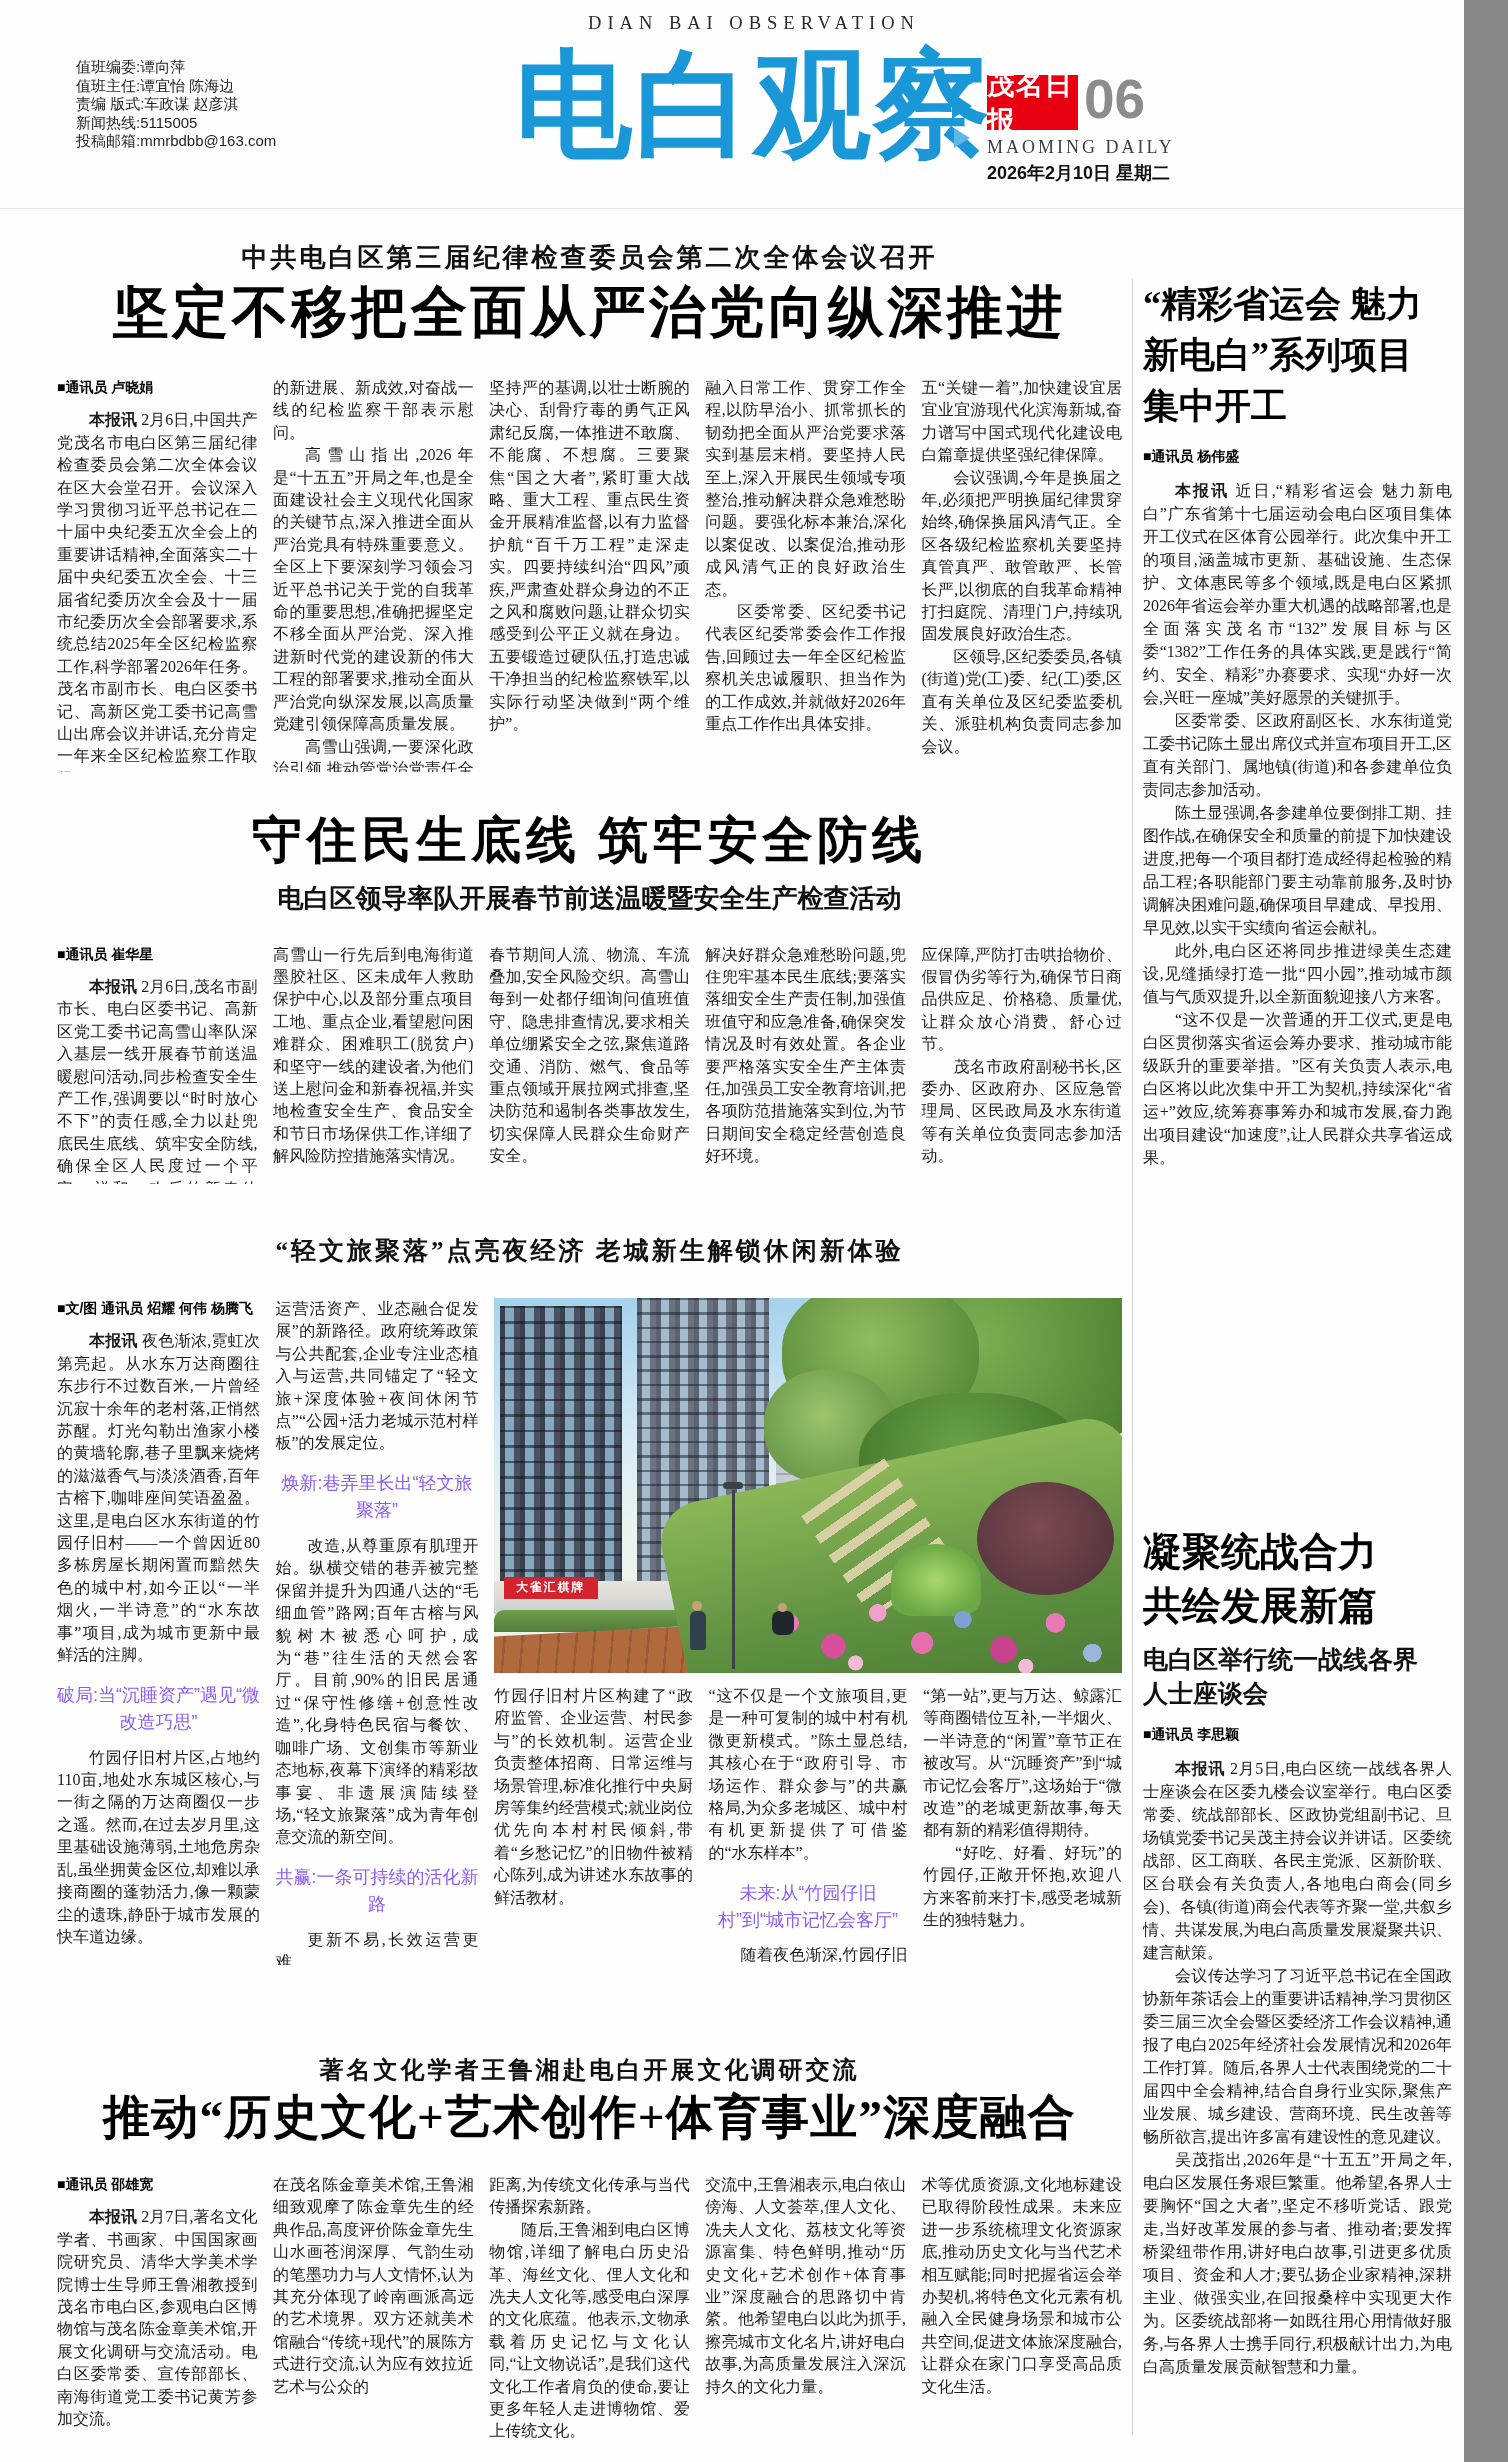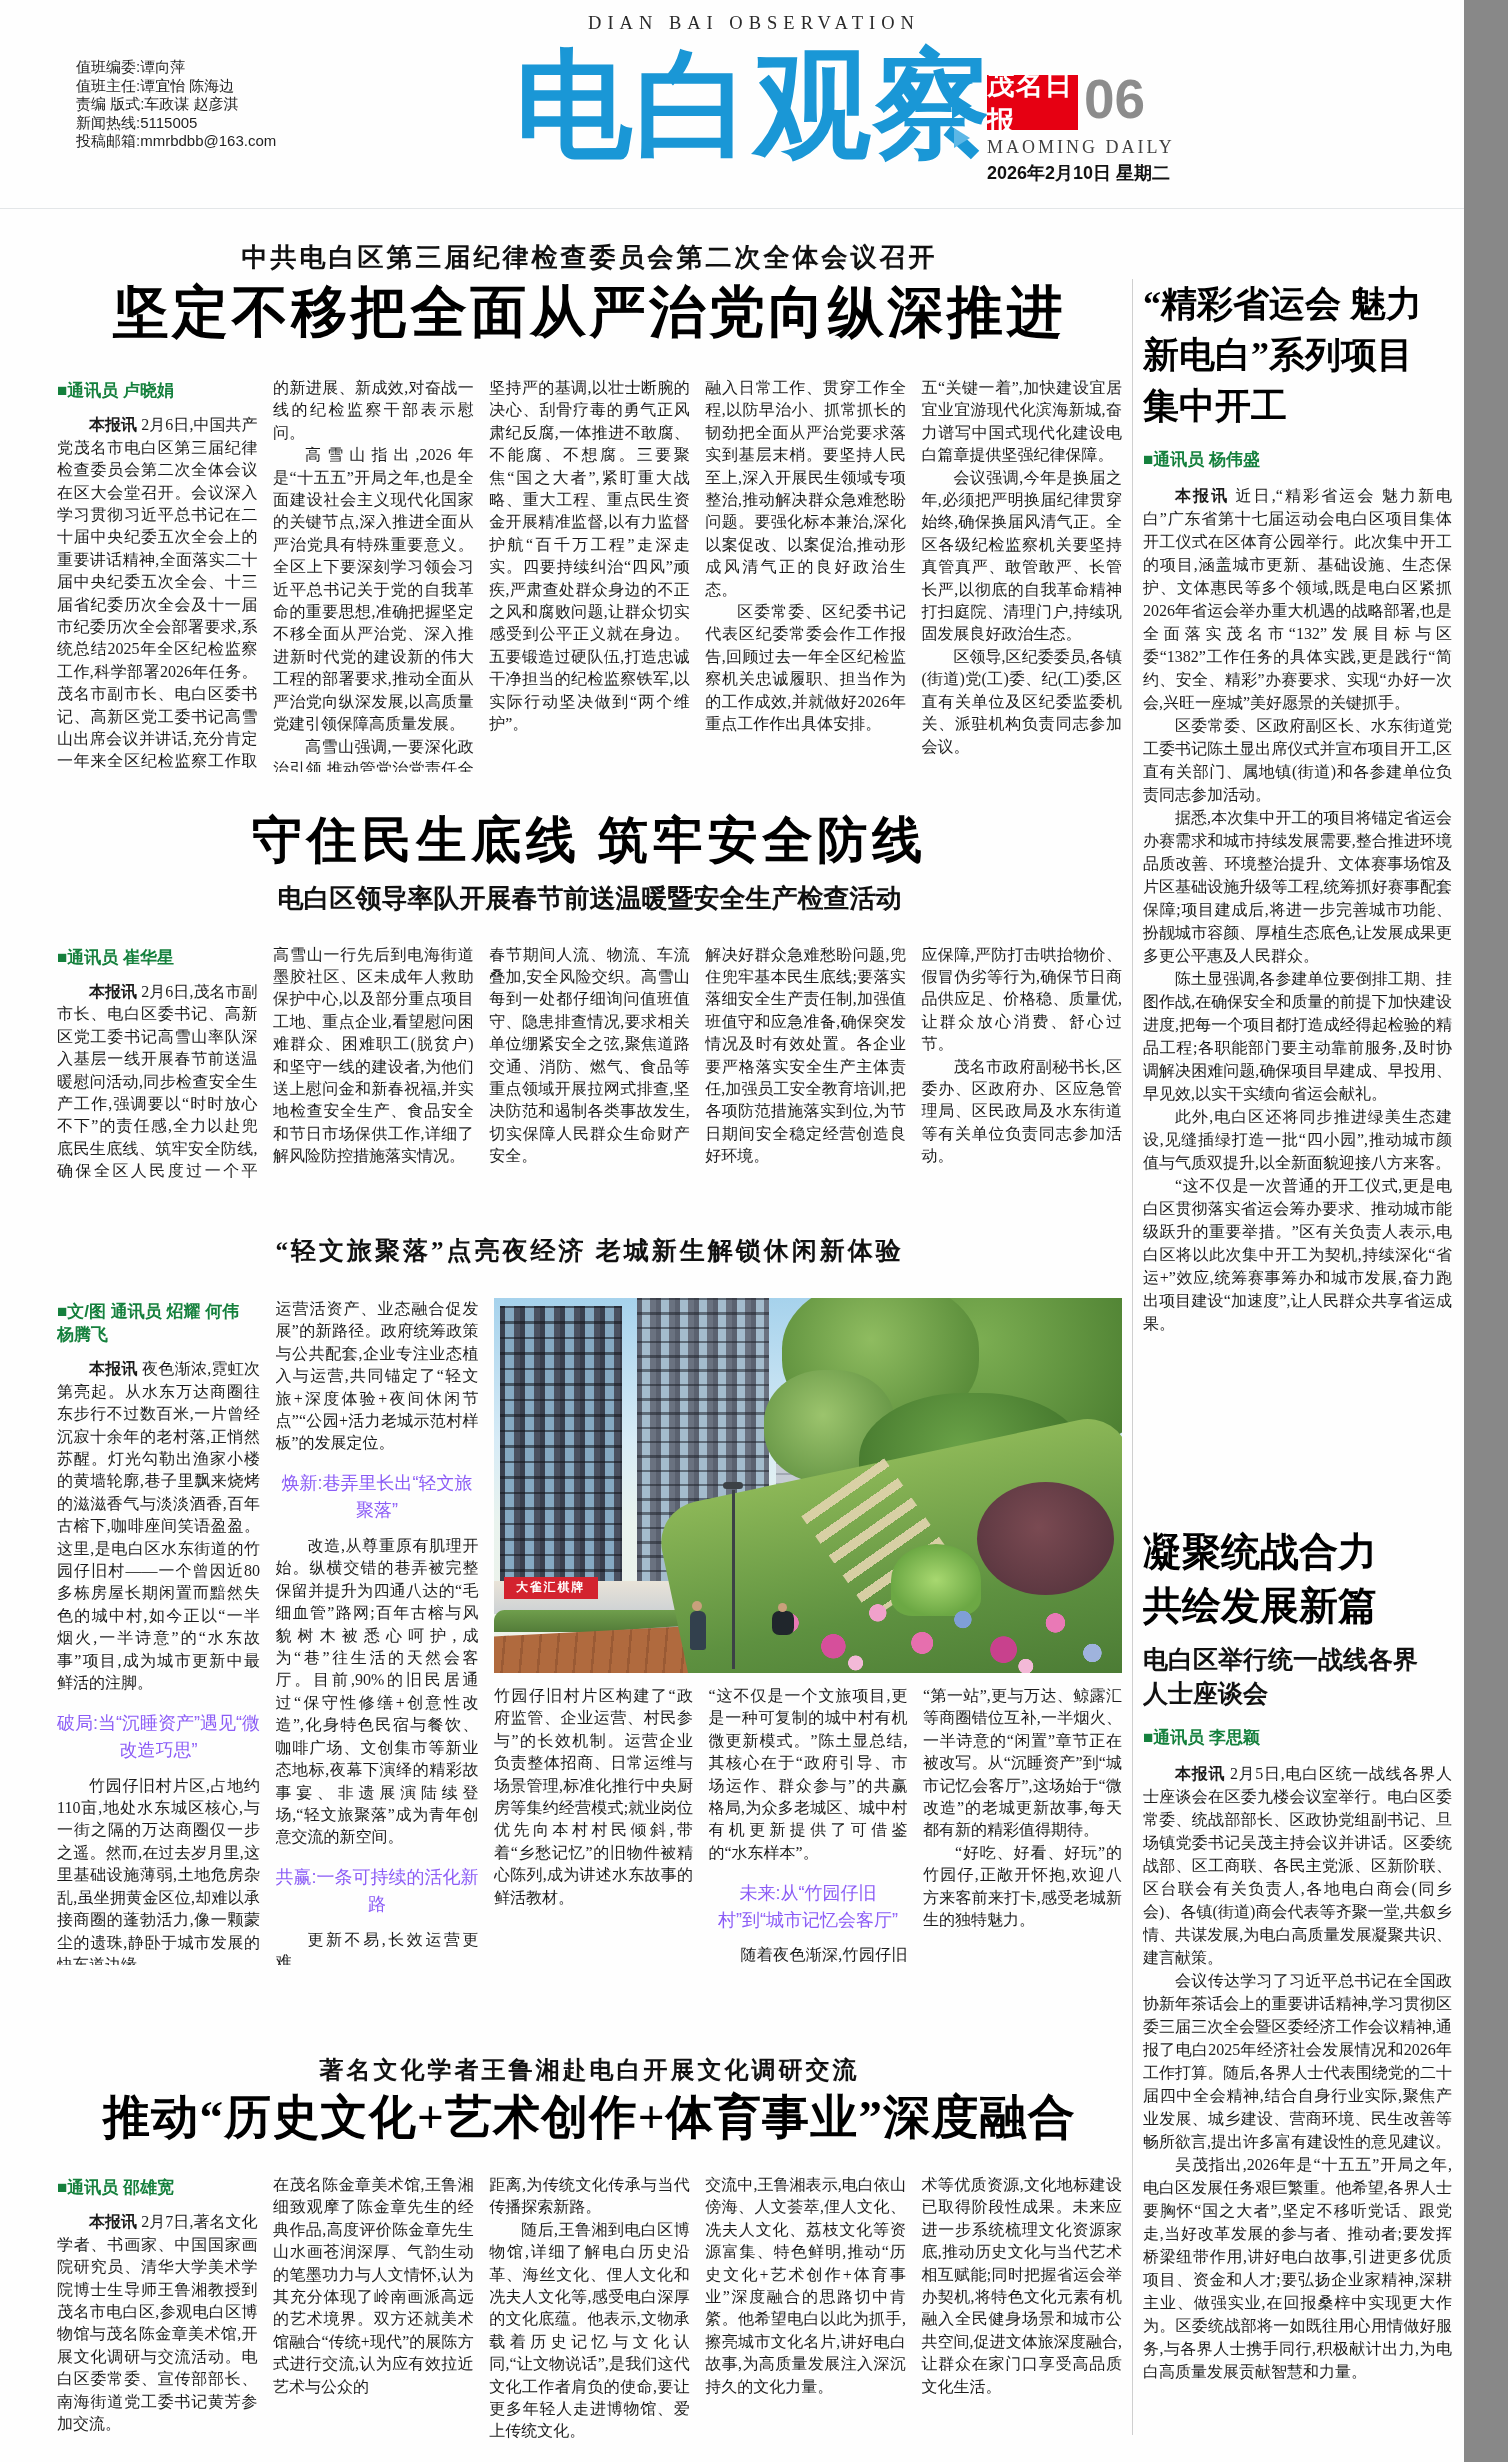--- a/index.html
+++ b/index.html
@@ -31,22 +31,22 @@
   
   .vrule{position:absolute;left:1132px;top:279px;width:1.2px;height:2156px;background:#cfcfcf;}
   .kicker{text-align:center;font-size:26px;font-weight:700;letter-spacing:3px;color:#111;
           font-family:"Liberation Serif",serif;}
   .hl{ text-align:center;font-weight:900;color:#000;font-family:"Liberation Serif","DejaVu Serif",serif;}
   .cols{display:flex;gap:15.5px;overflow:hidden;}
   .col{flex:1 1 0;overflow:hidden;}
   .col p{margin:0;font-size:16px;line-height:22.4px;text-align:justify;text-indent:2em;color:#1c1c1c;}
   .col p.cont{text-indent:0;}
   .col p b{font-family:"Liberation Sans","DejaVu Sans",sans-serif;font-weight:700;}
-  .byline{font-family:"Liberation Sans","DejaVu Sans",sans-serif;font-weight:700;font-size:17px;
-          margin:2.4px 0 12px;color:#15803d;}
+  .byline{font-family:"Liberation Sans","DejaVu Sans",sans-serif;font-weight:700;font-size:14px;
+          margin:2.4px 0 12px;color:#000000;}
   .colsub{font-family:"Liberation Sans","DejaVu Sans",sans-serif;font-weight:400;font-size:18px;
           text-align:center;line-height:1.5;margin:15.5px 0 10.7px;color:#8b5cf6;}
   
   .story1{position:absolute;left:57px;top:240px;width:1065px;}
   .story1 .hl{font-size:56px;letter-spacing:3.6px;margin-top:10.7px;}
   .story1 .cols{margin-top:26px;height:395px;}
   .story2{position:absolute;left:57px;top:807px;width:1065px;}
   .story2 .hl{font-size:50px;letter-spacing:4.8px;}
   .story2 .sub{margin-top:7px;text-align:center;font-size:26px;font-weight:600;
                font-family:"Liberation Sans","DejaVu Sans",sans-serif;color:#111;}
@@ -199,21 +199,20 @@
 
   <section class="sideA">
     <div class="shl">“精彩省运会 魅力
 新电白”系列项目
 集中开工</div>
     <div class="side-body">
       <div class="byline">■通讯员 杨伟盛</div>
       <div>
           <p><b>本报讯</b> 近日,“精彩省运会 魅力新电白”广东省第十七届运动会电白区项目集体开工仪式在区体育公园举行。此次集中开工的项目,涵盖城市更新、基础设施、生态保护、文体惠民等多个领域,既是电白区紧抓2026年省运会举办重大机遇的战略部署,也是全面落实茂名市“132”发展目标与区委“1382”工作任务的具体实践,更是践行“简约、安全、精彩”办赛要求、实现“办好一次会,兴旺一座城”美好愿景的关键抓手。</p>
           <p>区委常委、区政府副区长、水东街道党工委书记陈土显出席仪式并宣布项目开工,区直有关部门、属地镇(街道)和各参建单位负责同志参加活动。</p>
-          <p>据悉,本次集中开工的项目将锚定省运会办赛需求和城市持续发展需要,整合推进环境品质改善、环境整治提升、文体赛事场馆及片区基础设施升级等工程,统筹抓好赛事配套保障;项目建成后,将进一步完善城市功能、扮靓城市容颜、厚植生态底色,让发展成果更多更公平惠及人民群众。</p>
           <p>陈土显强调,各参建单位要倒排工期、挂图作战,在确保安全和质量的前提下加快建设进度,把每一个项目都打造成经得起检验的精品工程;各职能部门要主动靠前服务,及时协调解决困难问题,确保项目早建成、早投用、早见效,以实干实绩向省运会献礼。</p>
           <p>此外,电白区还将同步推进绿美生态建设,见缝插绿打造一批“四小园”,推动城市颜值与气质双提升,以全新面貌迎接八方来客。</p>
           <p>“这不仅是一次普通的开工仪式,更是电白区贯彻落实省运会筹办要求、推动城市能级跃升的重要举措。”区有关负责人表示,电白区将以此次集中开工为契机,持续深化“省运+”效应,统筹赛事筹办和城市发展,奋力跑出项目建设“加速度”,让人民群众共享省运成果。</p>
         </div>
     </div>
   </section>
 
   <section class="story2">
     <h2 class="hl" style="margin:0;">守住民生底线  筑牢安全防线</h2>
     <div class="sub">电白区领导率队开展春节前送温暖暨安全生产检查活动</div>

